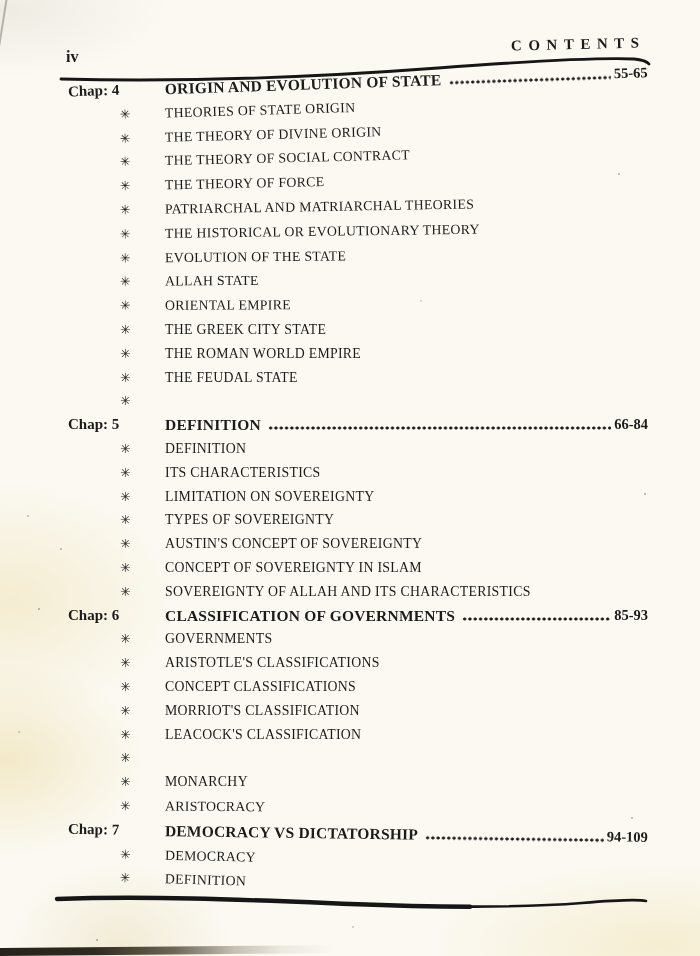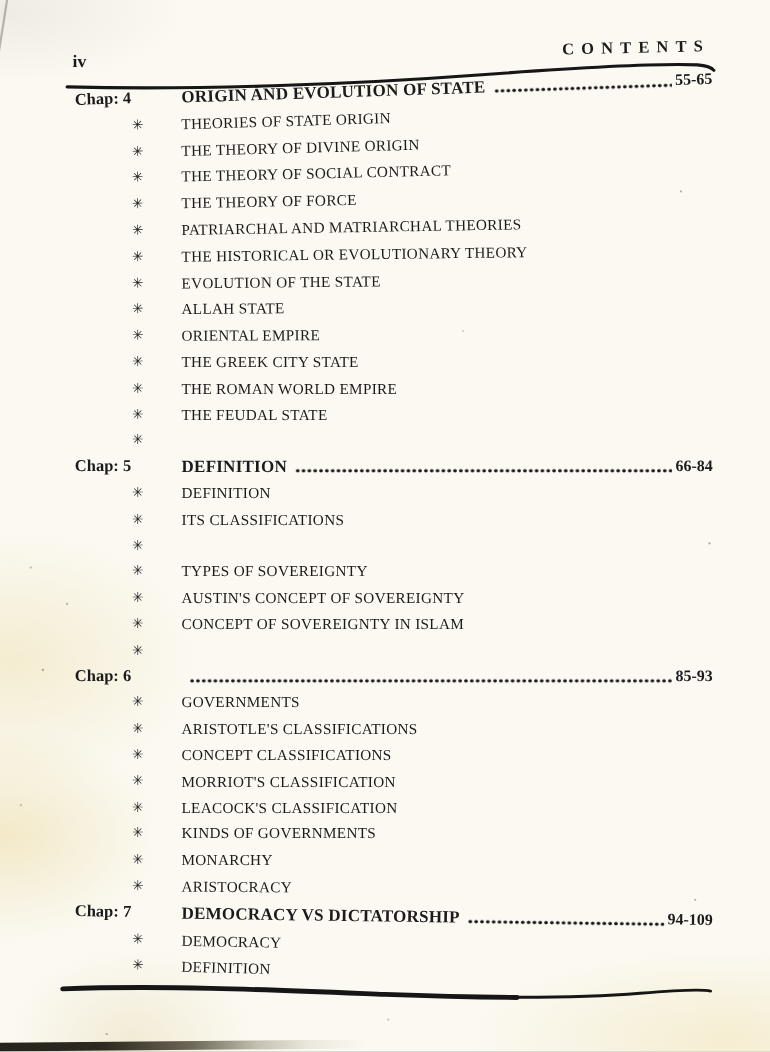--- a/index.html
+++ b/index.html
@@ -166,42 +166,45 @@
         <span class="chap-title">DEFINITION</span>
         <span class="leader"></span>
         <span class="pages">66-84</span>
       </div>
       <div class="row item-row" style="transform: rotate(0deg);">
         <span class="bullet-cell"><span class="bullet">✳</span></span>
         <span class="item-title">DEFINITION</span>
       </div>
       <div class="row item-row" style="transform: rotate(0deg);">
         <span class="bullet-cell"><span class="bullet">✳</span></span>
-        <span class="item-title">ITS CLASSIFICATIONS</span>
-      </div>
-      <div class="row item-row" style="transform: rotate(0deg);">
-        <span class="bullet-cell"><span class="bullet">✳</span></span>
+        <span class="item-title">ITS CHARACTERISTICS</span>
+      </div>
+      <div class="row item-row" style="transform: rotate(0deg);">
+        <span class="bullet-cell"><span class="bullet">✳</span></span>
+        <span class="item-title">LIMITATION ON SOVEREIGNTY</span>
       </div>
       <div class="row item-row" style="transform: rotate(0deg);">
         <span class="bullet-cell"><span class="bullet">✳</span></span>
         <span class="item-title">TYPES OF SOVEREIGNTY</span>
       </div>
       <div class="row item-row" style="transform: rotate(0deg);">
         <span class="bullet-cell"><span class="bullet">✳</span></span>
         <span class="item-title">AUSTIN'S CONCEPT OF SOVEREIGNTY</span>
       </div>
       <div class="row item-row" style="transform: rotate(0deg);">
         <span class="bullet-cell"><span class="bullet">✳</span></span>
         <span class="item-title">CONCEPT OF SOVEREIGNTY IN ISLAM</span>
       </div>
       <div class="row item-row" style="transform: rotate(0deg);">
         <span class="bullet-cell"><span class="bullet">✳</span></span>
+        <span class="item-title">SOVEREIGNTY OF ALLAH AND ITS CHARACTERISTICS</span>
       </div>
       <div class="row chapter-row" style="transform: rotate(0deg); justify-content: center;">
         <span class="chap-label">Chap: 6</span>
+        <span class="chap-title">CLASSIFICATION OF GOVERNMENTS</span>
         <span class="leader"></span>
         <span class="pages">85-93</span>
       </div>
       <div class="row item-row" style="transform: rotate(0deg);">
         <span class="bullet-cell"><span class="bullet">✳</span></span>
         <span class="item-title">GOVERNMENTS</span>
       </div>
       <div class="row item-row" style="transform: rotate(0deg);">
         <span class="bullet-cell"><span class="bullet">✳</span></span>
         <span class="item-title">ARISTOTLE'S CLASSIFICATIONS</span>
@@ -213,21 +216,20 @@
       <div class="row item-row" style="transform: rotate(0deg);">
         <span class="bullet-cell"><span class="bullet">✳</span></span>
         <span class="item-title">MORRIOT'S CLASSIFICATION</span>
       </div>
       <div class="row item-row" style="transform: rotate(0deg);">
         <span class="bullet-cell"><span class="bullet">✳</span></span>
         <span class="item-title">LEACOCK'S CLASSIFICATION</span>
       </div>
       <div class="row item-row" style="transform: rotate(0deg);">
         <span class="bullet-cell"><span class="bullet">✳</span></span>
-        <span class="item-title">KINDS OF GOVERNMENTS</span>
       </div>
       <div class="row item-row" style="transform: rotate(0deg);">
         <span class="bullet-cell"><span class="bullet">✳</span></span>
         <span class="item-title">MONARCHY</span>
       </div>
       <div class="row item-row" style="transform: rotate(0.4deg);">
         <span class="bullet-cell"><span class="bullet">✳</span></span>
         <span class="item-title">ARISTOCRACY</span>
       </div>
       <div class="row chapter-row" style="transform: rotate(0.8deg);">

